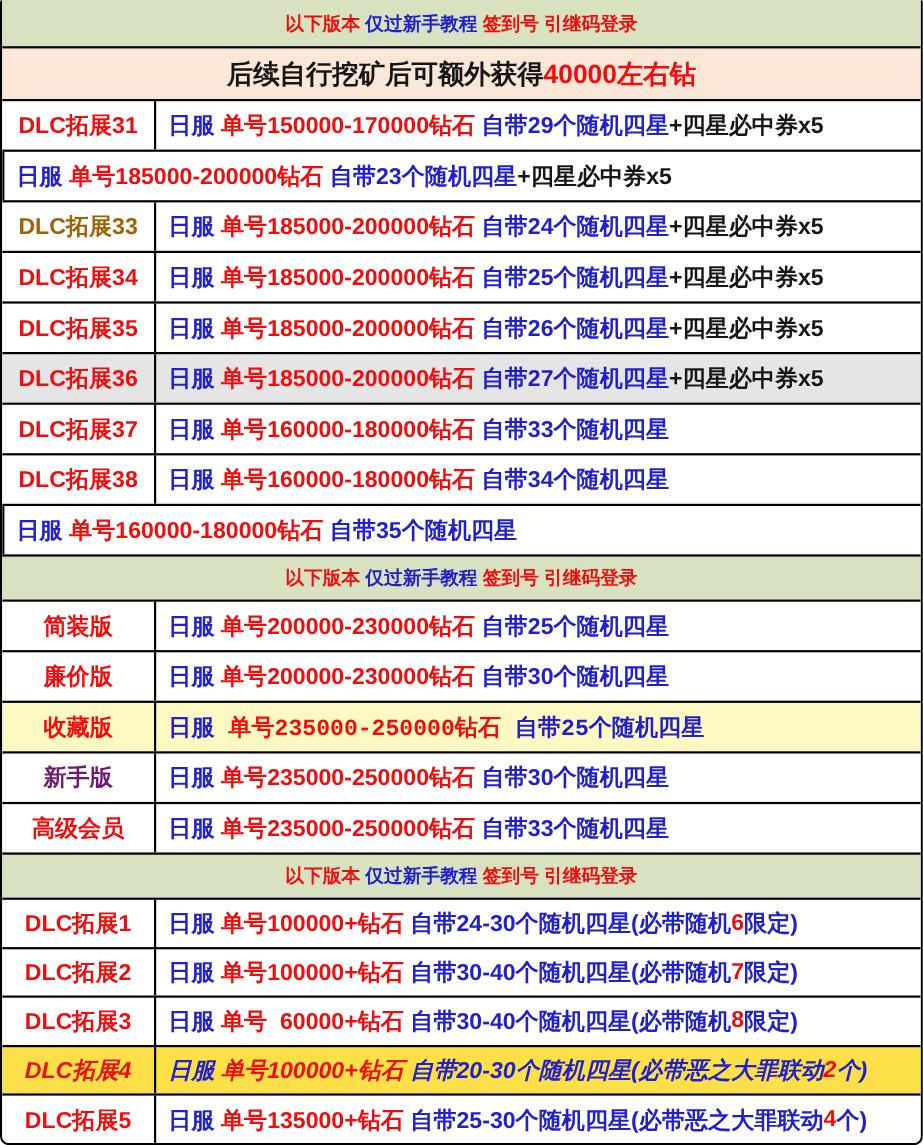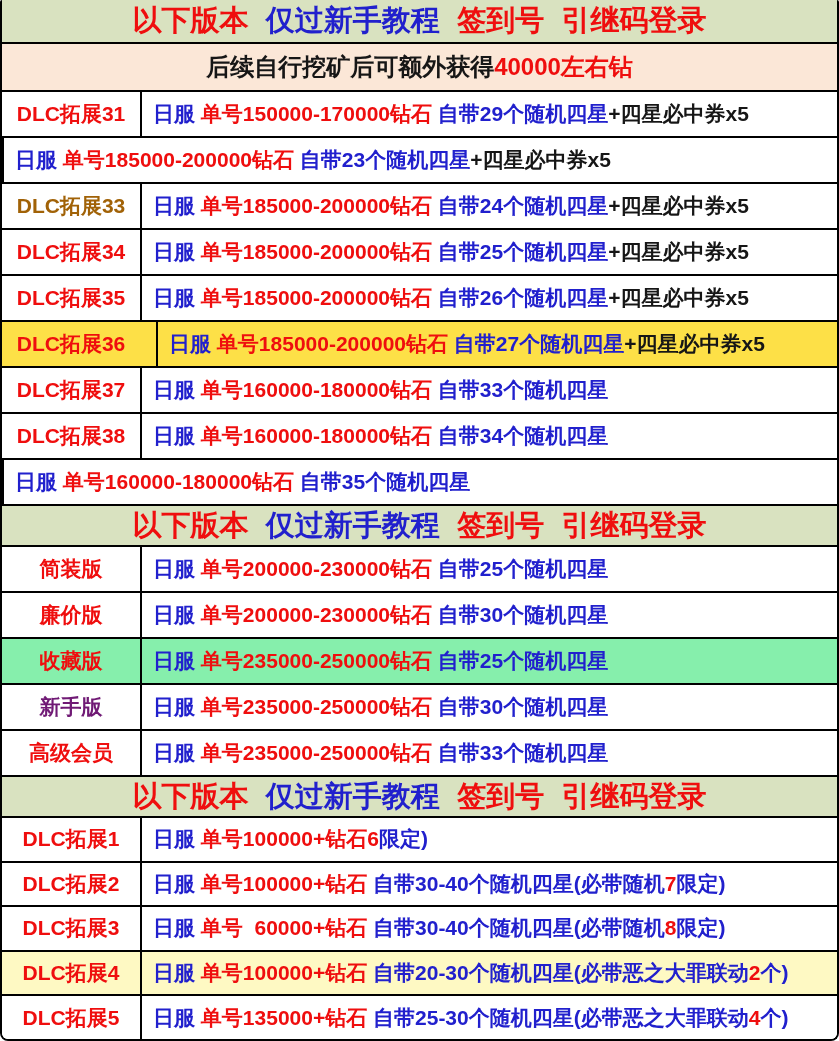--- a/index.html
+++ b/index.html
@@ -11,21 +11,21 @@
     background:#fff;
     font-family:"Liberation Sans","DejaVu Sans",sans-serif;
     font-weight:700;
     overflow:hidden;
   }
   .sheet > div + div{border-top:2px solid #000;}
   .hdr{
     display:flex;align-items:center;justify-content:center;
     flex:0 0 auto;box-sizing:border-box;white-space:pre;
   }
-  .hdr.green{height:42px;font-size:29px;font-family:Liberation Mono, monospace;}
+  .hdr.green{height:42px;font-size:17px;}
   .hdr.green.mid{height:41px;}
   .hdr.peach{height:48px;font-size:24px;}
   .row{
     display:flex;flex:0 0 auto;box-sizing:border-box;height:46px;background:#fff;
   }
   .row.grow{flex:1 1 0;height:auto;}
   .cell{box-sizing:border-box;display:flex;align-items:center;}
   .cell.label{
     width:138px;flex:0 0 138px;justify-content:center;
     font-size:21px;white-space:pre;
@@ -54,21 +54,21 @@
       <div class="cell desc"><span class="seg" style="color: rgb(33, 32, 205);">日服 </span><span class="seg" style="color: rgb(239, 14, 14);">单号185000-200000钻石</span><span class="seg" style="color: rgb(33, 32, 205);"> 自带24个随机四星</span><span class="seg" style="color: rgb(22, 22, 22);">+四星必中券x5</span></div>
     </div>
     <div class="row" style="background: rgb(255, 255, 255);">
       <div class="cell label" style="color: rgb(239, 14, 14);">DLC拓展34</div>
       <div class="cell desc"><span class="seg" style="color: rgb(33, 32, 205);">日服 </span><span class="seg" style="color: rgb(239, 14, 14);">单号185000-200000钻石</span><span class="seg" style="color: rgb(33, 32, 205);"> 自带25个随机四星</span><span class="seg" style="color: rgb(22, 22, 22);">+四星必中券x5</span></div>
     </div>
     <div class="row" style="background: rgb(255, 255, 255);">
       <div class="cell label" style="color: rgb(239, 14, 14);">DLC拓展35</div>
       <div class="cell desc"><span class="seg" style="color: rgb(33, 32, 205);">日服 </span><span class="seg" style="color: rgb(239, 14, 14);">单号185000-200000钻石</span><span class="seg" style="color: rgb(33, 32, 205);"> 自带26个随机四星</span><span class="seg" style="color: rgb(22, 22, 22);">+四星必中券x5</span></div>
     </div>
-    <div class="row" style="background: #fde047; gap: 16px;">
+    <div class="row" style="background: #e5e5e5;">
       <div class="cell label" style="color: rgb(239, 14, 14);">DLC拓展36</div>
       <div class="cell desc"><span class="seg" style="color: rgb(33, 32, 205);">日服 </span><span class="seg" style="color: rgb(239, 14, 14);">单号185000-200000钻石</span><span class="seg" style="color: rgb(33, 32, 205);"> 自带27个随机四星</span><span class="seg" style="color: rgb(22, 22, 22);">+四星必中券x5</span></div>
     </div>
     <div class="row" style="background: rgb(255, 255, 255);">
       <div class="cell label" style="color: rgb(239, 14, 14);">DLC拓展37</div>
       <div class="cell desc"><span class="seg" style="color: rgb(33, 32, 205);">日服 </span><span class="seg" style="color: rgb(239, 14, 14);">单号160000-180000钻石</span><span class="seg" style="color: rgb(33, 32, 205);"> 自带33个随机四星</span></div>
     </div>
     <div class="row" style="background: rgb(255, 255, 255);">
       <div class="cell label" style="color: rgb(239, 14, 14);">DLC拓展38</div>
       <div class="cell desc"><span class="seg" style="color: rgb(33, 32, 205);">日服 </span><span class="seg" style="color: rgb(239, 14, 14);">单号160000-180000钻石</span><span class="seg" style="color: rgb(33, 32, 205);"> 自带34个随机四星</span></div>
@@ -78,46 +78,46 @@
     </div>
     <div class="hdr green mid" style="background: rgb(217, 226, 192);"><span class="seg" style="color: rgb(239, 14, 14);">以下版本 </span><span class="seg" style="color: rgb(33, 32, 205);">仅过新手教程</span><span class="seg" style="color: rgb(239, 14, 14);"> 签到号 引继码登录</span></div>
     <div class="row" style="background: rgb(255, 255, 255);">
       <div class="cell label" style="color: rgb(239, 14, 14);">简装版</div>
       <div class="cell desc"><span class="seg" style="color: rgb(33, 32, 205);">日服 </span><span class="seg" style="color: rgb(239, 14, 14);">单号200000-230000钻石</span><span class="seg" style="color: rgb(33, 32, 205);"> 自带25个随机四星</span></div>
     </div>
     <div class="row" style="background: rgb(255, 255, 255);">
       <div class="cell label" style="color: rgb(239, 14, 14);">廉价版</div>
       <div class="cell desc"><span class="seg" style="color: rgb(33, 32, 205);">日服 </span><span class="seg" style="color: rgb(239, 14, 14);">单号200000-230000钻石</span><span class="seg" style="color: rgb(33, 32, 205);"> 自带30个随机四星</span></div>
     </div>
-    <div class="row" style="background: #86efac;">
+    <div class="row" style="background: #fef9c3; font-family: Liberation Mono, monospace;">
       <div class="cell label" style="color: rgb(239, 14, 14);">收藏版</div>
       <div class="cell desc"><span class="seg" style="color: rgb(33, 32, 205);">日服 </span><span class="seg" style="color: rgb(239, 14, 14);">单号235000-250000钻石</span><span class="seg" style="color: rgb(33, 32, 205);"> 自带25个随机四星</span></div>
     </div>
     <div class="row" style="background: rgb(255, 255, 255);">
       <div class="cell label" style="color: #701a75;">新手版</div>
       <div class="cell desc"><span class="seg" style="color: rgb(33, 32, 205);">日服 </span><span class="seg" style="color: rgb(239, 14, 14);">单号235000-250000钻石</span><span class="seg" style="color: rgb(33, 32, 205);"> 自带30个随机四星</span></div>
     </div>
     <div class="row" style="background: rgb(255, 255, 255);">
       <div class="cell label" style="color: rgb(239, 14, 14);">高级会员</div>
       <div class="cell desc"><span class="seg" style="color: rgb(33, 32, 205);">日服 </span><span class="seg" style="color: rgb(239, 14, 14);">单号235000-250000钻石</span><span class="seg" style="color: rgb(33, 32, 205);"> 自带33个随机四星</span></div>
     </div>
     <div class="hdr green mid" style="background: rgb(217, 226, 192);"><span class="seg" style="color: rgb(239, 14, 14);">以下版本 </span><span class="seg" style="color: rgb(33, 32, 205);">仅过新手教程</span><span class="seg" style="color: rgb(239, 14, 14);"> 签到号 引继码登录</span></div>
     <div class="row grow" style="background: rgb(255, 255, 255);">
       <div class="cell label" style="color: rgb(239, 14, 14);">DLC拓展1</div>
-      <div class="cell desc"><span class="seg" style="color: rgb(33, 32, 205);">日服 </span><span class="seg" style="color: rgb(239, 14, 14);">单号100000+钻石</span><span class="seg" style="color: rgb(239, 14, 14);">6</span><span class="seg" style="color: rgb(33, 32, 205);">限定)</span></div>
+      <div class="cell desc"><span class="seg" style="color: rgb(33, 32, 205);">日服 </span><span class="seg" style="color: rgb(239, 14, 14);">单号100000+钻石</span><span class="seg" style="color: rgb(33, 32, 205);"> 自带24-30个随机四星(必带随机</span><span class="seg" style="color: rgb(239, 14, 14);">6</span><span class="seg" style="color: rgb(33, 32, 205);">限定)</span></div>
     </div>
     <div class="row grow" style="background: rgb(255, 255, 255);">
       <div class="cell label" style="color: rgb(239, 14, 14);">DLC拓展2</div>
       <div class="cell desc"><span class="seg" style="color: rgb(33, 32, 205);">日服 </span><span class="seg" style="color: rgb(239, 14, 14);">单号100000+钻石</span><span class="seg" style="color: rgb(33, 32, 205);"> 自带30-40个随机四星(必带随机</span><span class="seg" style="color: rgb(239, 14, 14);">7</span><span class="seg" style="color: rgb(33, 32, 205);">限定)</span></div>
     </div>
     <div class="row grow" style="background: rgb(255, 255, 255);">
       <div class="cell label" style="color: rgb(239, 14, 14);">DLC拓展3</div>
       <div class="cell desc"><span class="seg" style="color: rgb(33, 32, 205);">日服 </span><span class="seg" style="color: rgb(239, 14, 14);">单号  60000+钻石</span><span class="seg" style="color: rgb(33, 32, 205);"> 自带30-40个随机四星(必带随机</span><span class="seg" style="color: rgb(239, 14, 14);">8</span><span class="seg" style="color: rgb(33, 32, 205);">限定)</span></div>
     </div>
-    <div class="row grow" style="background: #fef9c3;">
+    <div class="row grow" style="background: #fde047; font-style: italic;">
       <div class="cell label" style="color: rgb(239, 14, 14);">DLC拓展4</div>
       <div class="cell desc"><span class="seg" style="color: rgb(33, 32, 205);">日服 </span><span class="seg" style="color: rgb(239, 14, 14);">单号100000+钻石</span><span class="seg" style="color: rgb(33, 32, 205);"> 自带20-30个随机四星(必带恶之大罪联动</span><span class="seg" style="color: rgb(239, 14, 14);">2</span><span class="seg" style="color: rgb(33, 32, 205);">个)</span></div>
     </div>
     <div class="row grow" style="background: rgb(255, 255, 255);">
       <div class="cell label" style="color: rgb(239, 14, 14);">DLC拓展5</div>
       <div class="cell desc"><span class="seg" style="color: rgb(33, 32, 205);">日服 </span><span class="seg" style="color: rgb(239, 14, 14);">单号135000+钻石</span><span class="seg" style="color: rgb(33, 32, 205);"> 自带25-30个随机四星(必带恶之大罪联动</span><span class="seg" style="color: rgb(239, 14, 14);">4</span><span class="seg" style="color: rgb(33, 32, 205);">个)</span></div>
     </div>
   </div>
 
 </body></html>

